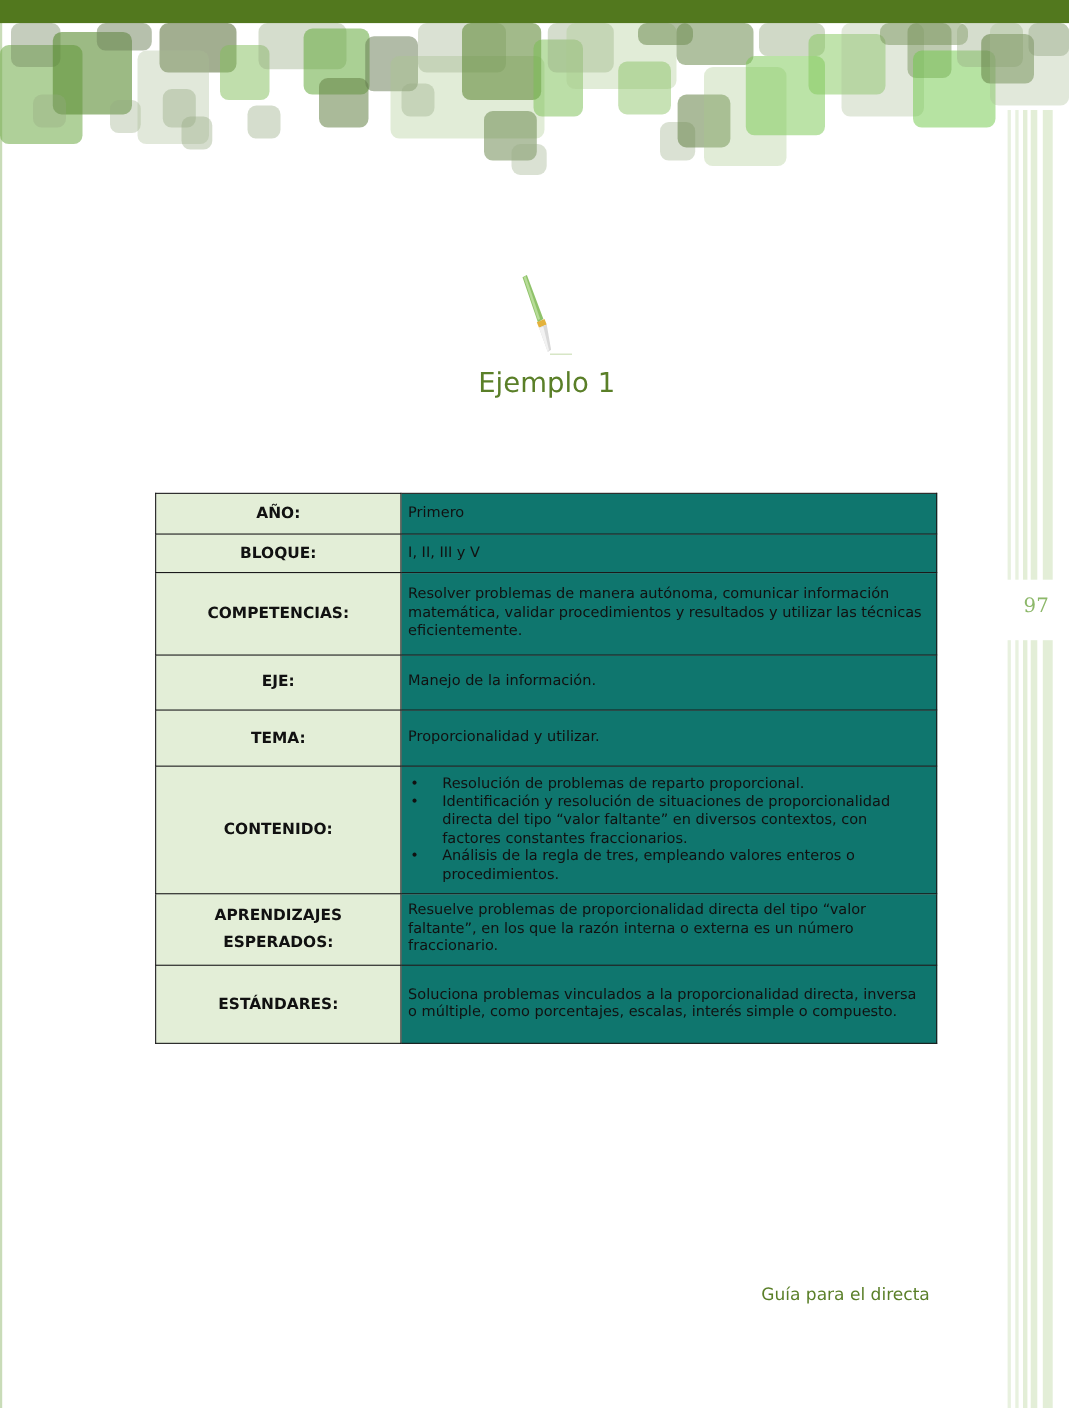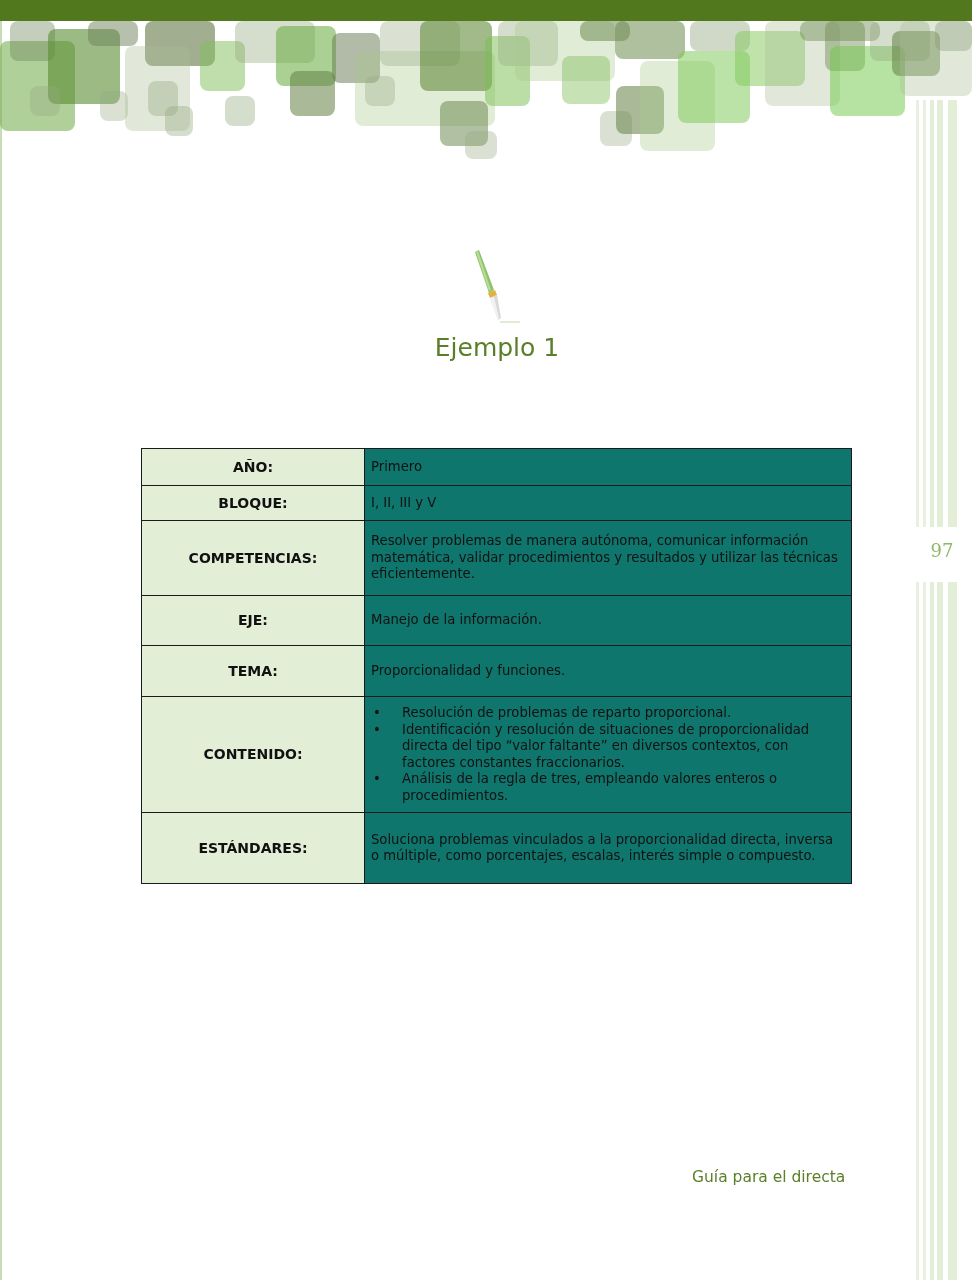--- a/index.html
+++ b/index.html
@@ -119,32 +119,39 @@
   <tr style="height:75px;">
     <td class="lbl">COMPETENCIAS:</td>
     <td class="val">Resolver problemas de manera autónoma, comunicar información matemática, validar procedimientos y resultados y utilizar las técnicas eficientemente.</td>
   </tr>
   <tr style="height:50px;">
     <td class="lbl">EJE:</td>
     <td class="val">Manejo de la información.</td>
   </tr>
   <tr style="height:51px;">
     <td class="lbl">TEMA:</td>
-    <td class="val">Proporcionalidad y funciones.</td>
+    <td class="val">Proporcionalidad y utilizar.</td>
   </tr>
   <tr style="height:116px;">
     <td class="lbl">CONTENIDO:</td>
     <td class="val">
       <ul class="bul">
         <li>Resolución de problemas de reparto proporcional.</li>
         <li>Identificación y resolución de situaciones de proporcionalidad directa del tipo “valor faltante” en diversos contextos, con factores constantes fraccionarios.</li>
         <li>Análisis de la regla de tres, empleando valores enteros o procedimientos.</li>
       </ul>
     </td>
   </tr>
+  <tr style="height:65px;">
+    <td class="lbl">
+      <div>APRENDIZAJES</div>
+      <div>ESPERADOS:</div>
+    </td>
+    <td class="val">Resuelve problemas de proporcionalidad directa del tipo “valor faltante”, en los que la razón interna o externa es un número fraccionario.</td>
+  </tr>
   <tr style="height:71px;">
     <td class="lbl">ESTÁNDARES:</td>
     <td class="val">Soluciona problemas vinculados a la proporcionalidad directa, inversa o múltiple, como porcentajes, escalas, interés simple o compuesto.</td>
   </tr>
 </tbody>
   </table>
 
 <div class="footer">Guía para el directa</div>
 
 </body></html>

